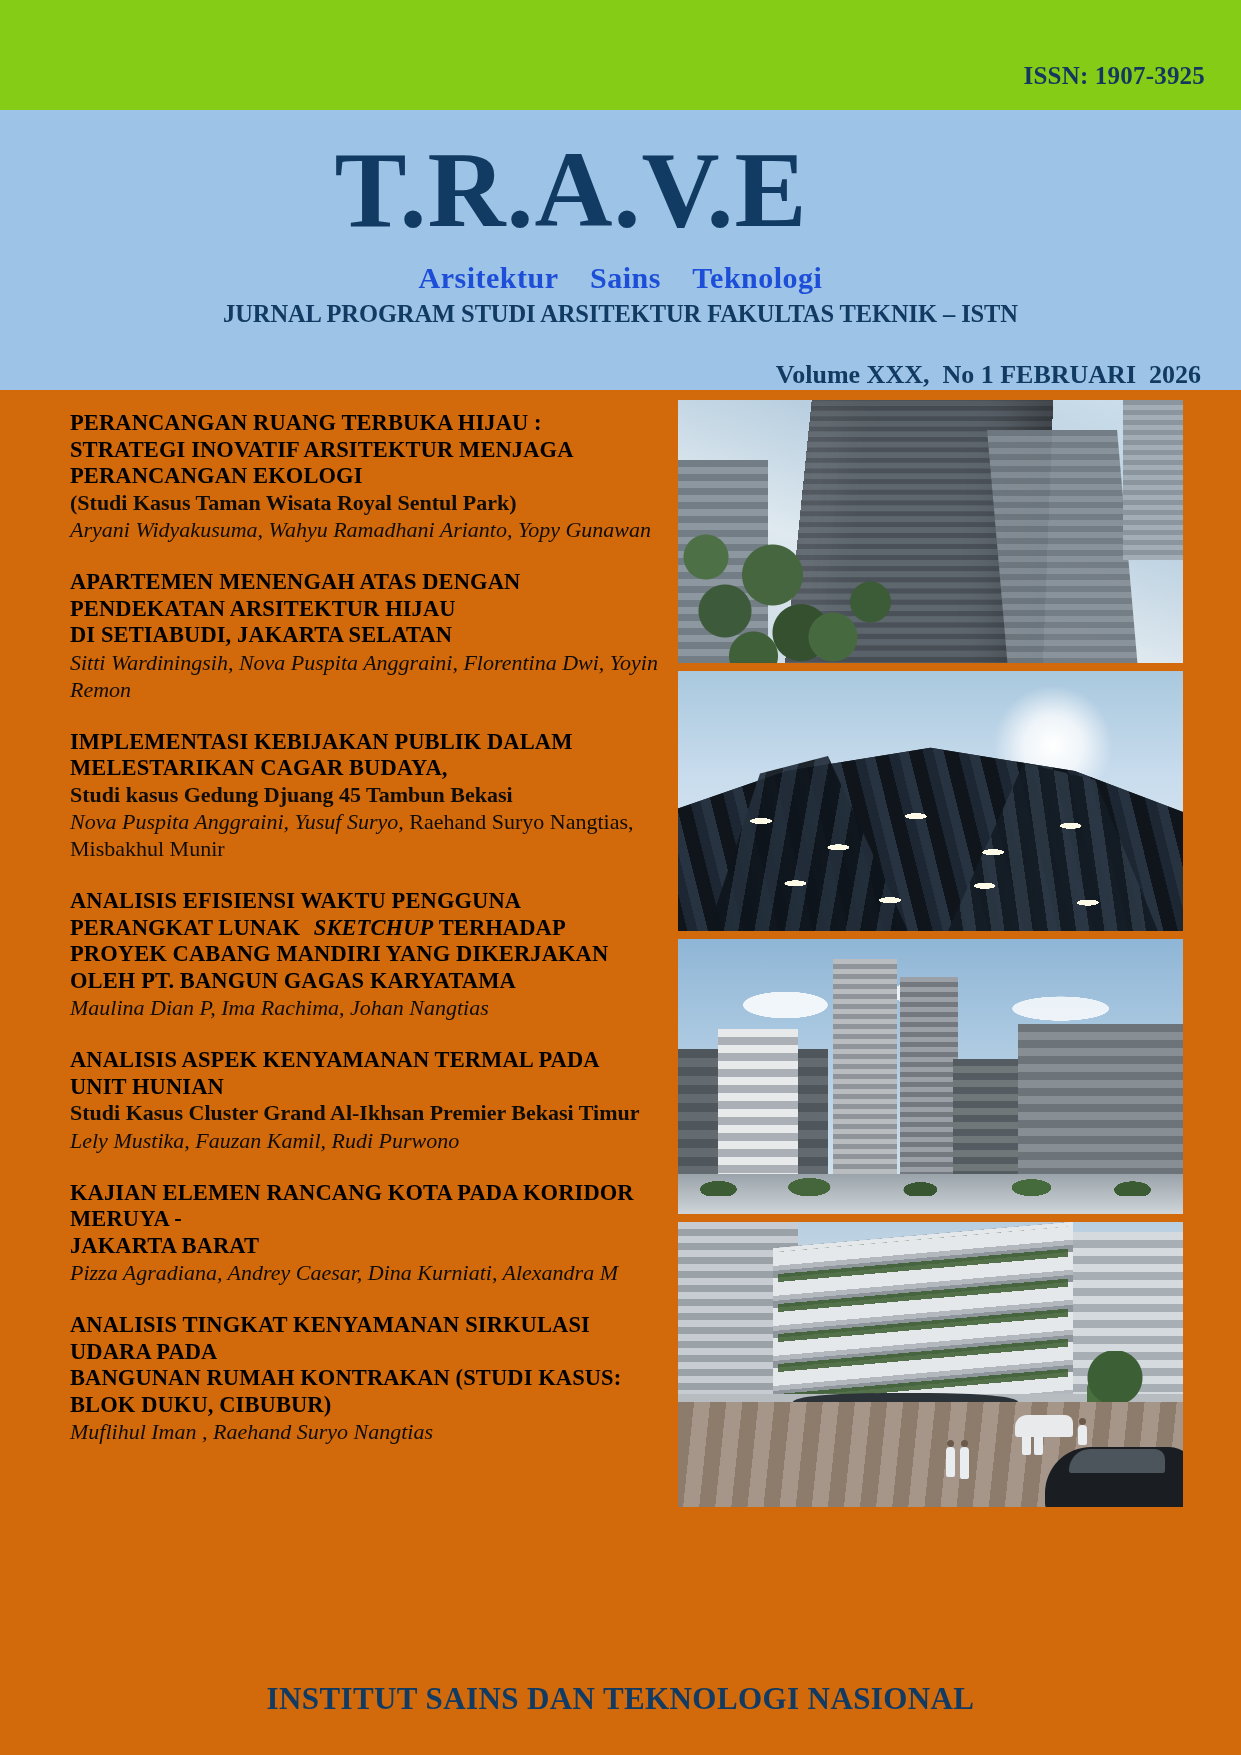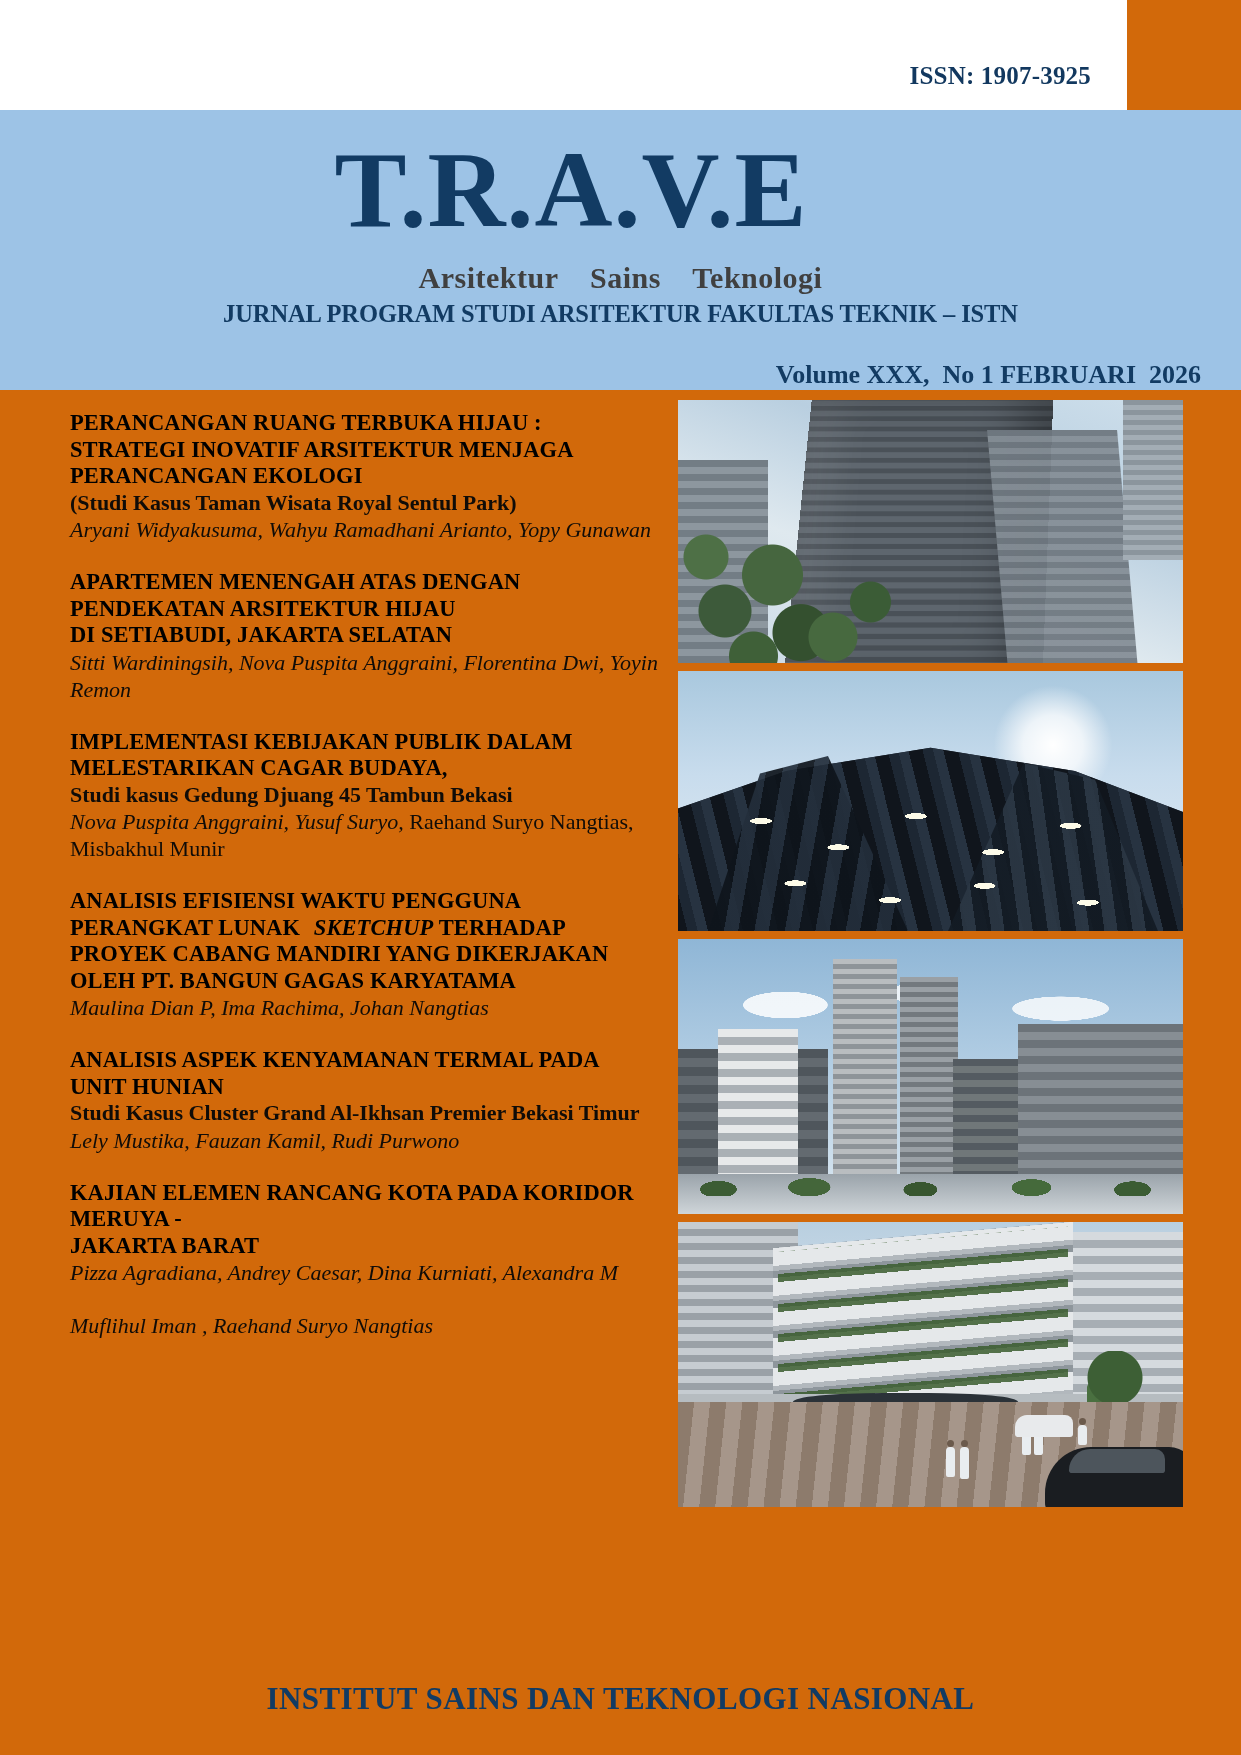--- a/index.html
+++ b/index.html
@@ -15,23 +15,23 @@
     width: 1241px;
     height: 1755px;
     background: #d2690a;
     overflow: hidden;
   }
 
   
   .top-band {
     position: absolute;
     left: 0; top: 0;
-    width: 1127px;
+    width: 1241px;
     height: 110px;
-    background: #ffffff;
+    background: #84cc16;
   }
   .issn {
     position: absolute;
     right: 36px;
     top: 62px;
     font-size: 25px;
     font-weight: bold;
     color: #12385f;
     letter-spacing: 0.2px;
     white-space: nowrap;
@@ -56,21 +56,21 @@
     color: #123b63;
     letter-spacing: 1px;
   }
   .subtitle-1 {
     position: absolute;
     left: 0; top: 151px;
     width: 1241px;
     text-align: center;
     font-size: 30px;
     font-weight: bold;
-    color: #404040;
+    color: #1d4ed8;
     letter-spacing: 0.5px;
     white-space: pre;
   }
   .subtitle-2 {
     position: absolute;
     left: 0; top: 190px;
     width: 1241px;
     text-align: center;
     font-size: 24.5px;
     font-weight: bold;
@@ -502,20 +502,26 @@
     <div class="article">
       <div class="a-title">
         <div>KAJIAN ELEMEN RANCANG KOTA PADA KORIDOR</div>
         <div>MERUYA -</div>
         <div>JAKARTA BARAT</div>
       </div>
       <div class="a-authors"> Pizza Agradiana, Andrey Caesar, Dina Kurniati, Alexandra M</div>
     </div>
 
     <div class="article">
+      <div class="a-title">
+        <div>ANALISIS TINGKAT KENYAMANAN SIRKULASI</div>
+        <div>UDARA PADA</div>
+        <div>BANGUNAN RUMAH KONTRAKAN (STUDI KASUS:</div>
+        <div>BLOK DUKU, CIBUBUR)</div>
+      </div>
       <div class="a-authors">Muflihul Iman , Raehand Suryo Nangtias</div>
     </div>
 
   </div>
 
   <div class="photos">
 
     <div class="photo p1">
       <div class="sky"></div>
       <div class="bldg-left"></div>

